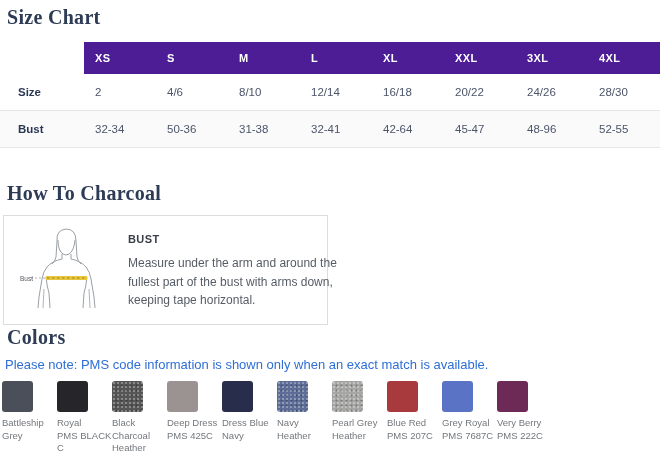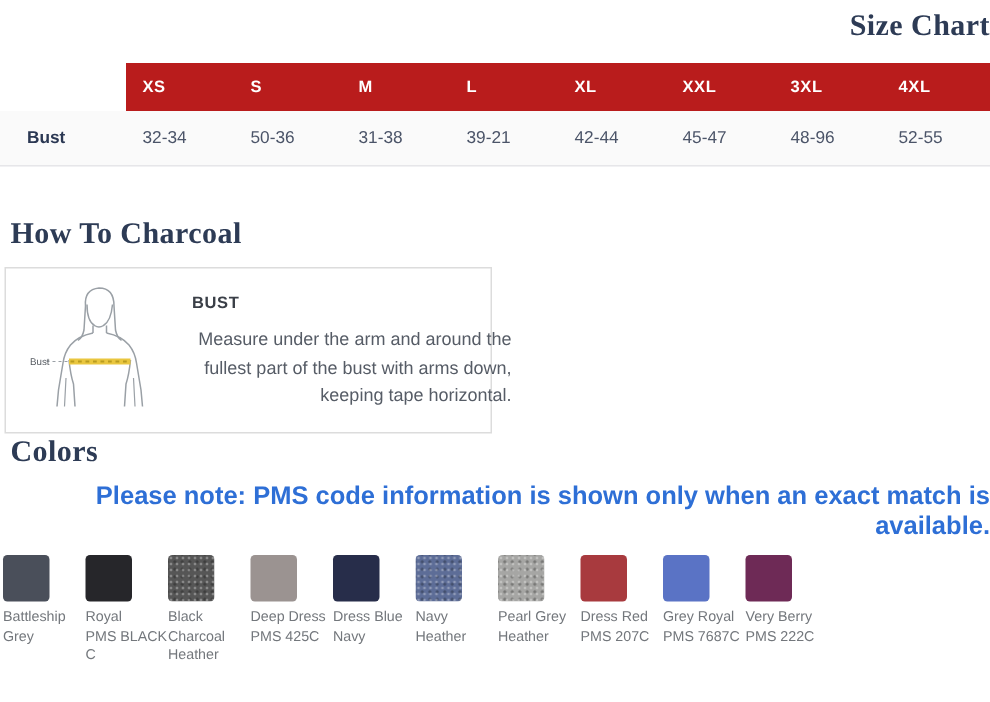--- a/index.html
+++ b/index.html
@@ -12,32 +12,32 @@
   }
   h2.section-heading {
     font-family:"Liberation Serif", serif;
     font-weight:700;
     font-size:20px;
     line-height:1.2;
     color:#2d3b55;
     letter-spacing:0.3px;
     margin:0 0 0 7px;
   }
-  #size-chart-heading { padding-top:5px;text-align:right; }
+  #size-chart-heading { padding-top:5px; }
 
   
   table.size-table {
     width:660px;
     border-collapse:collapse;
     table-layout:fixed;
     margin-top:13px;
   }
   table.size-table col.label-col { width:84px; }
   table.size-table thead th {
-    background:#b91c1c;
+    background:#4c1d95;
     color:#ffffff;
     font-size:11px;
     font-weight:bold;
     letter-spacing:0.4px;
     text-align:left;
     padding:10px 0 10px 11px;
   }
   table.size-table thead th.corner { background:transparent; }
   table.size-table tbody tr { border-bottom:1px solid #e6e6e9; }
   table.size-table tbody tr.alt { background:#fafafa; }
@@ -71,31 +71,29 @@
     font-weight:bold;
     letter-spacing:0.4px;
     color:#3a3f47;
   }
   .measure-desc {
     margin-top:9px;
     width:213px;
     font-size:12px;
     line-height:1.55;
     color:#565c66;
-    text-align:right;
   }
 
   
   #colors-heading { }
   .pms-note {
     margin:8px 0 0 5px;
-    font-size:17px;
-    font-weight:bold;
+    font-size:13px;
+    font-weight:normal;
     color:#2e6fd6;
-    text-align:right;
   }
   .swatch-row {
     margin:9px 0 0 2px;
     display:flex;
     align-items:flex-start;
   }
   .swatch-item { width:47px; margin-right:8px; flex:0 0 auto; }
   .swatch {
     width:31px; height:31px;
     border-radius:3px;
@@ -140,27 +138,38 @@
         <th>S</th>
         <th>M</th>
         <th>L</th>
         <th>XL</th>
         <th>XXL</th>
         <th>3XL</th>
         <th>4XL</th>
       </tr>
   </thead>
   <tbody id="sc-body">
+      <tr>
+        <td class="rowlabel">Size</td>
+        <td>2</td>
+        <td>4/6</td>
+        <td>8/10</td>
+        <td>12/14</td>
+        <td>16/18</td>
+        <td>20/22</td>
+        <td>24/26</td>
+        <td>28/30</td>
+      </tr>
       <tr class="alt">
         <td class="rowlabel">Bust</td>
         <td>32-34</td>
         <td>50-36</td>
         <td>31-38</td>
-        <td>39-21</td>
-        <td>42-44</td>
+        <td>32-41</td>
+        <td>42-64</td>
         <td>45-47</td>
         <td>48-96</td>
         <td>52-55</td>
       </tr>
     </tbody>
 </table>
 
 <h2 class="section-heading" id="how-to-measure-heading">How To Charcoal</h2>
 
 <div class="measure-box">
@@ -240,21 +249,21 @@
     </div>
     <div class="swatch-item">
       <div class="swatch heather" style="background-color: rgb(166, 166, 164);"></div>
       <div class="swatch-label">
         <div>Pearl Grey Heather</div>
       </div>
     </div>
     <div class="swatch-item">
       <div class="swatch" style="background-color: rgb(168, 58, 62);"></div>
       <div class="swatch-label">
-        <div>Dress Red</div>
+        <div>Blue Red</div>
         <div>PMS 207C</div>
       </div>
     </div>
     <div class="swatch-item">
       <div class="swatch" style="background-color: rgb(90, 115, 197);"></div>
       <div class="swatch-label">
         <div>Grey Royal</div>
         <div>PMS 7687C</div>
       </div>
     </div>

